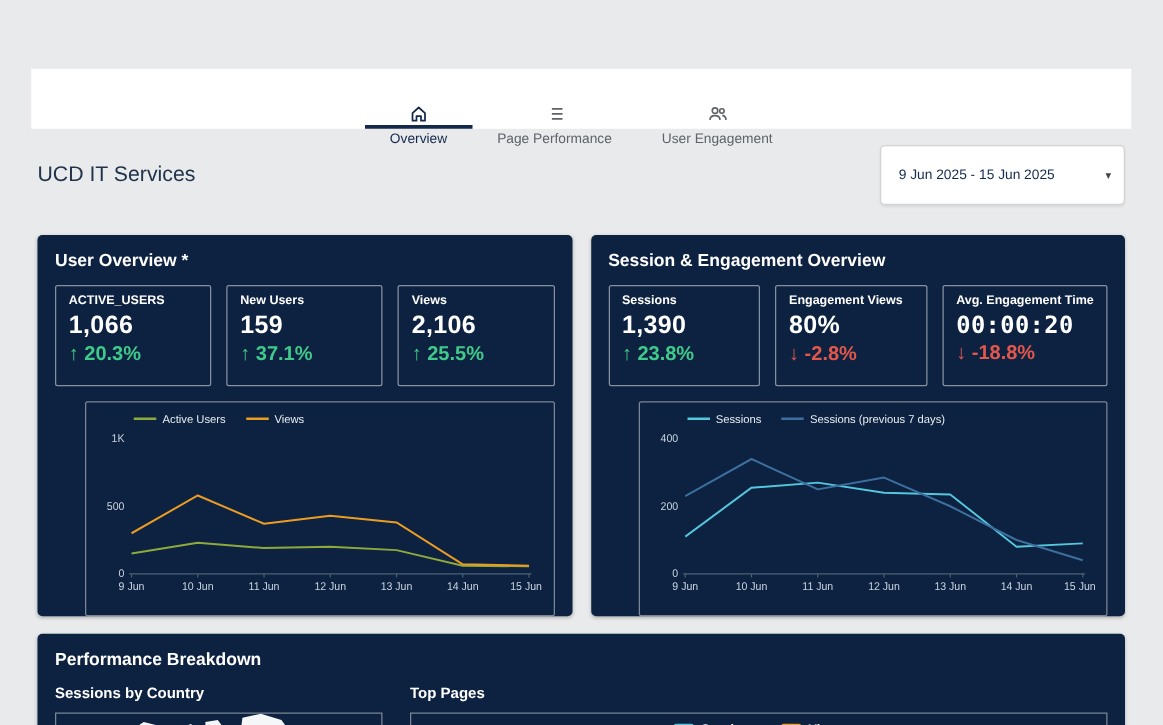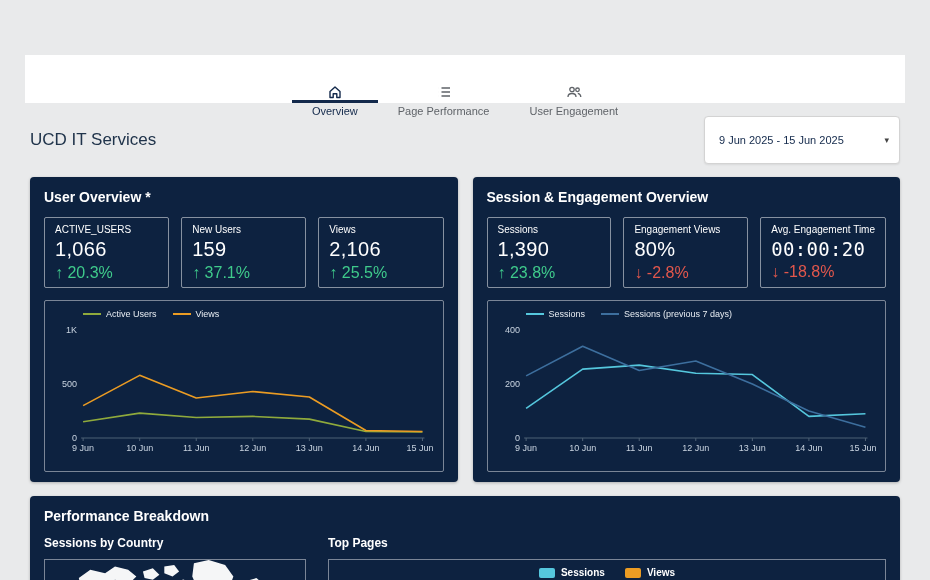--- a/index.html
+++ b/index.html
@@ -6,42 +6,42 @@
   html,body { width:930px; height:580px; overflow:hidden; }
   body { background:#e9eaeb; font-family:"Liberation Sans",sans-serif; }
 
   .tab-gap { height:55px; }
   .tabbar { margin:0 25px; background:#fff; height:48px; display:flex; justify-content:center; align-items:stretch; }
   .tab { display:flex; flex-direction:column; align-items:center; justify-content:center; gap:3px;
          padding:4px 20px 0; cursor:pointer; border-bottom:3px solid transparent; color:#5f6368; font-size:11px;margin-top:41px; }
   .tab.active { color:#13294b; border-bottom-color:#13294b; }
   .tab svg { width:16px; height:16px; }
 
-  .pagehead { display:flex; justify-content:space-between; align-items:center; padding:13px 30px 13px; }
+  .pagehead { display:flex; justify-content:space-between; align-items:center; padding:13px 30px 24px; }
   .page-title { font-size:17px; font-weight:500; color:#20344b; }
   .datepicker { background:#fff; border:1px solid #d3d3d3; border-radius:4px; height:48px; width:196px;
                 display:flex; align-items:center; justify-content:space-between; padding:0 10px 0 14px;
                 font-size:11px; color:#13294b; box-shadow:0 1px 2px rgba(0,0,0,.08); cursor:pointer; }
   .caret { font-size:9px; color:#444; }
 
   .cards-row { display:flex; gap:15px; padding:0 30px;border-radius:28px; }
   .card { background:#0d2240; border-radius:4px; padding:12px 14px; color:#fff; box-shadow:0 1px 3px rgba(0,0,0,.25); }
   .card.half { flex:1; height:305px; }
   .card-title { font-size:14px; font-weight:bold; margin-bottom:12px; }
 
   .kpi-row { display:flex; gap:12px; }
-  .kpi { flex:1; border:1px solid rgba(255,255,255,.5); border-radius:2px; padding:6px 10px 5px; }
+  .kpi { flex:1; border:1px solid rgba(255,255,255,.5); border-radius:2px; padding:6px 10px 15px;font-weight:bold; }
   .kpi-label { font-size:10px; white-space:nowrap; }
   .kpi-value { font-size:20px; margin-top:3px; letter-spacing:.3px; }
   .kpi-value.mono { font-family:"DejaVu Sans Mono",monospace; font-size:19px; }
   .kpi-delta { font-size:16px; margin-top:3px; }
   .kpi-delta.up { color:#3fca8b; }
   .kpi-delta.down { color:#e2574c; }
 
-  .chart-box { margin-top:12px; border:1px solid rgba(255,255,255,.45); border-radius:2px; padding:5px 8px 16px; height:172px; }
+  .chart-box { margin-top:12px; border:1px solid rgba(255,255,255,.45); border-radius:2px; padding:5px 8px 16px; height:172px;margin-left:24px; }
   .legend { display:flex; gap:16px; font-size:9px; color:#e8edf2; padding-left:30px; align-items:center; height:16px; }
   .legend-item { display:flex; align-items:center; gap:5px; }
   .legend-line { width:18px; height:2px; display:inline-block; }
   svg.chart { width:100%; height:138px; display:block; font-family:"Liberation Sans",sans-serif; }
 
   .card.full { margin:14px 30px 0; height:240px; }
   .pb-row { display:flex; gap:22px; margin-top:2px; }
   .pb-left { width:262px; }
   .pb-right { flex:1; }
   .section-title { font-size:12px; font-weight:bold; margin-bottom:9px; }

